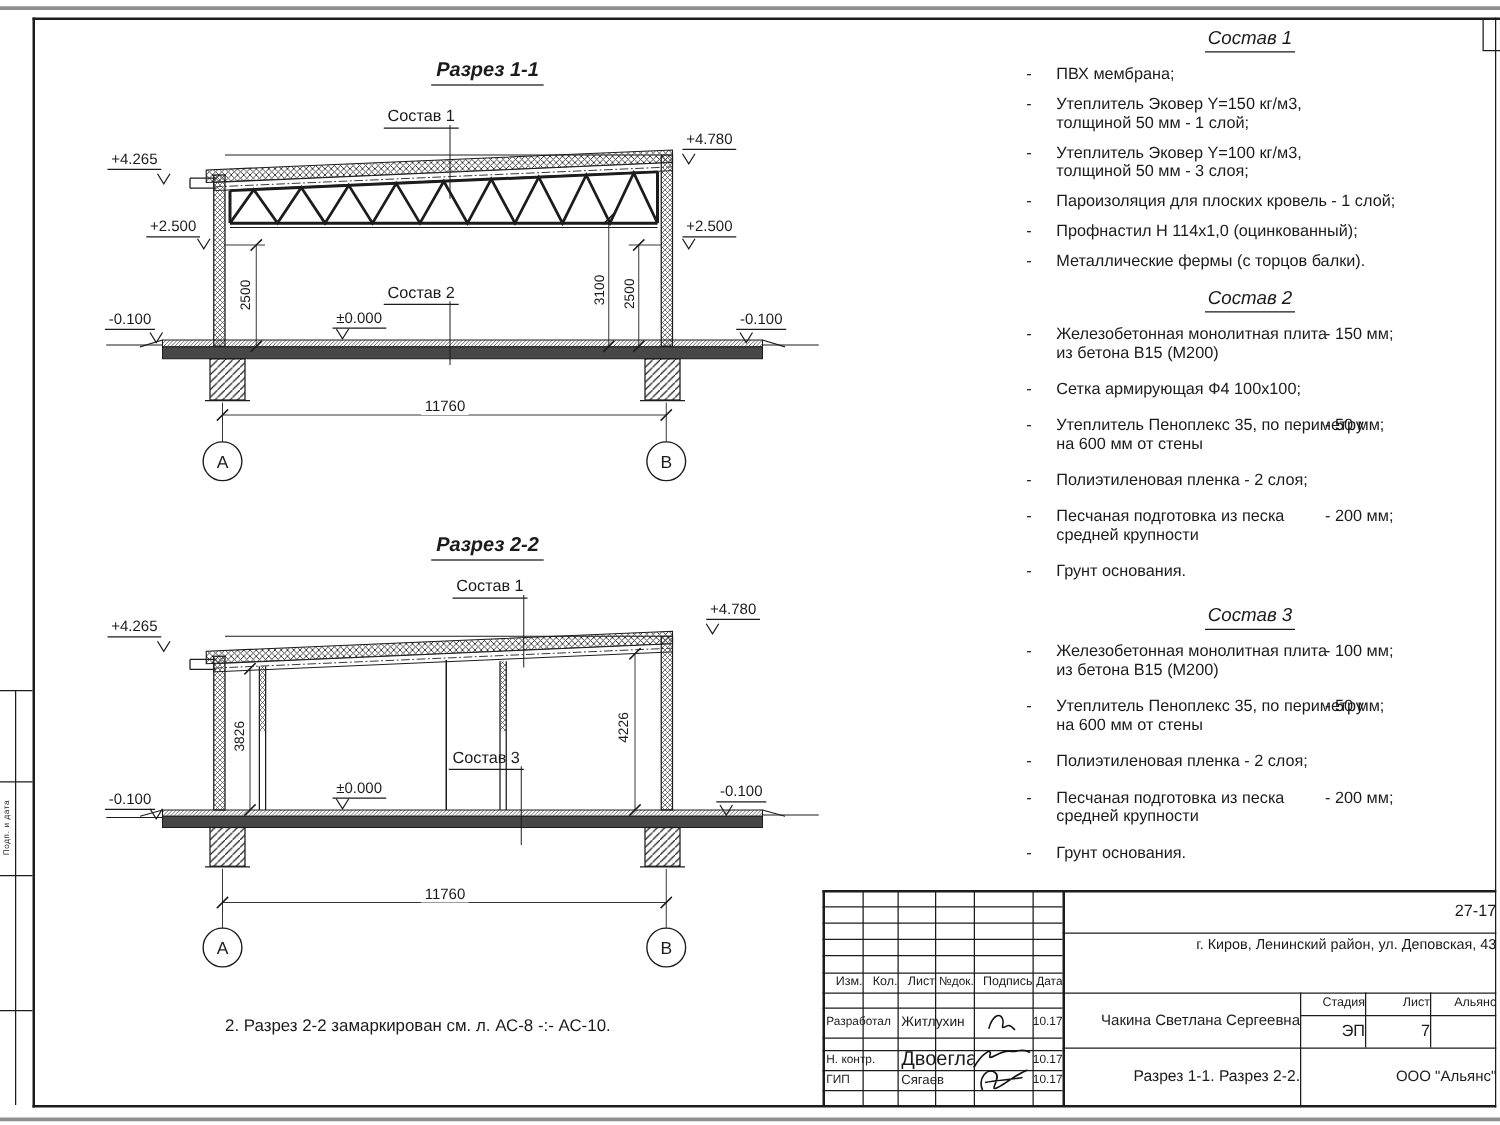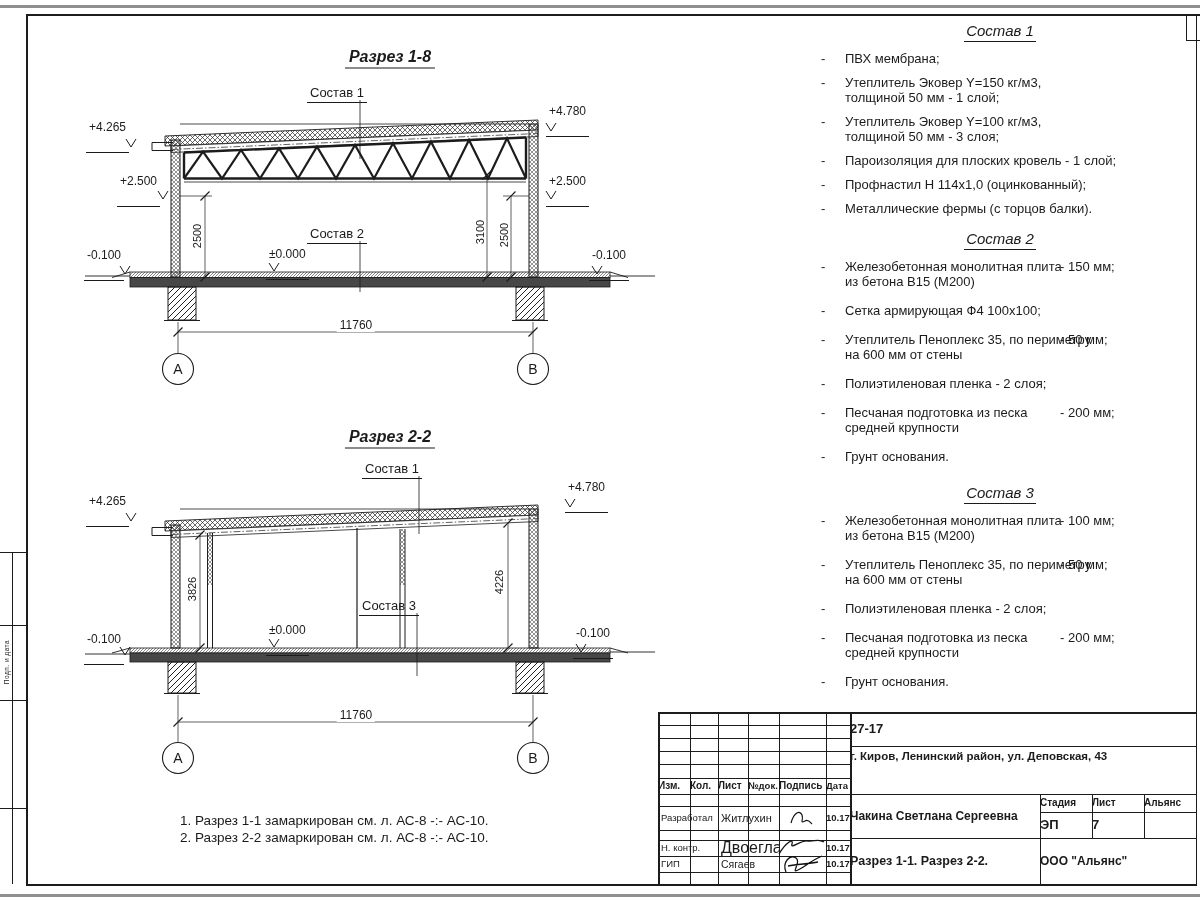--- a/index.html
+++ b/index.html
@@ -7,37 +7,37 @@
          font-family:"Liberation Sans",sans-serif;color:#1b1b1b;}
   .hl{position:absolute;background:#1c1c1c;height:1px;}
   .vl{position:absolute;background:#1c1c1c;width:1px;}
   .gray{background:#8f8f8f;}
   svg.lines{position:absolute;left:0;top:0;pointer-events:none;}
   
   .ctext{position:absolute;transform:translate(-50%,-50%);white-space:nowrap;}
   .vtext{position:absolute;transform:translate(-50%,-50%) rotate(-90deg);white-space:nowrap;font-size:11px;}
   .stitle{font-size:16px;font-style:italic;font-weight:bold;border-bottom:1.4px solid #1b1b1b;padding:0 4px 2px;}
   .callout{position:absolute;font-size:13px;border-bottom:1.2px solid #1b1b1b;padding:0 3px 2px;white-space:nowrap;}
-  .elev{position:absolute;font-size:12px;border-bottom:1.2px solid #1b1b1b;padding:0 3px 18px;white-space:nowrap;text-align:right;}
+  .elev{position:absolute;font-size:12px;border-bottom:1.2px solid #1b1b1b;padding:0 3px 1px;white-space:nowrap;text-align:right;}
   .dimspan{font-size:12px;background:#fff;padding:0 3px;}
   .axis{font-size:14px;}
   .notes{position:absolute;left:180px;top:812px;font-size:13.5px;line-height:17px;}
   
   .comps{position:absolute;left:795px;top:0;width:410px;}
   .comp{position:absolute;left:0;width:410px;}
   .chead{text-align:center;font-style:italic;font-size:15px;margin:0 0 12px 0;}
   .chead span{border-bottom:1.3px solid #1b1b1b;padding:0 2px 2px;}
   .ci{display:flex;margin-bottom:9px;font-size:13px;line-height:15px;}
   .c23 .ci{margin-bottom:14px;}
   .ci .dash{width:50px;padding-left:26px;box-sizing:border-box;flex:none;}
   .ci .it{position:relative;width:358px;}
   .ci .val{position:absolute;left:215px;top:0;}
   
   .tb{position:absolute;font-size:10.5px;overflow:hidden;white-space:nowrap;}
-  .tbc{text-align:left;font-weight:bold;}
+  .tbc{text-align:right;}
   .vertlabel{position:absolute;transform:translate(-50%,-50%) rotate(-90deg);font-size:6.5px;color:#222;letter-spacing:.5px;white-space:nowrap;}
   .sig{position:absolute;}
 </style>
 </head>
 <body>
 
 <div class="sheet">
 
   <div class="hl gray" style="left:0;top:5px;width:1200px;height:2.5px"></div>
   <div class="hl gray" style="left:0;top:894px;width:1200px;height:2.5px"></div>
@@ -142,21 +142,21 @@
       <path d="M173.5,726.5 L182.5,717.5 M528.5,726.5 L537.5,717.5" stroke-width="1.2"></path>
       <circle cx="178" cy="758" r="15.5" fill="#fff" stroke-width="1.1"></circle>
       <circle cx="533" cy="758" r="15.5" fill="#fff" stroke-width="1.1"></circle>
 
       <path d="M419,476 V534 M417,613 V676" stroke-width="0.8"></path>
 
       <path d="M126,513 L131,521 L136,513 M565,499 L570,507 L575,499 M269,639 L274,647 L279,639 M120,647 L125,655 L130,647 M576,644 L581,652 L586,644" stroke-width="1"></path>
     </g>
   </svg>
 
-  <span class="ctext stitle" style="left:390px;top:58px">Разрез 1-8</span>
+  <span class="ctext stitle" style="left:390px;top:58px">Разрез 1-1</span>
   <span class="callout" style="left:307px;top:85px">Состав 1</span>
   <span class="callout" style="left:307px;top:226px">Состав 2</span>
   <span class="elev" style="left:86px;top:120px">+4.265</span>
   <span class="elev" style="left:546px;top:104px">+4.780</span>
   <span class="elev" style="left:117px;top:174px">+2.500</span>
   <span class="elev" style="left:546px;top:174px">+2.500</span>
   <span class="elev" style="left:266px;top:247px">±0.000</span>
   <span class="elev" style="left:84px;top:248px">-0.100</span>
   <span class="elev" style="left:589px;top:248px">-0.100</span>
   <span class="vtext" style="left:197px;top:236px">2500</span>
@@ -174,21 +174,20 @@
   <span class="elev" style="left:266px;top:623px">±0.000</span>
   <span class="elev" style="left:84px;top:632px">-0.100</span>
   <span class="elev" style="left:573px;top:626px">-0.100</span>
   <span class="vtext" style="left:192px;top:589px">3826</span>
   <span class="vtext" style="left:499px;top:582px">4226</span>
   <span class="ctext dimspan" style="left:356px;top:715px">11760</span>
   <span class="ctext axis" style="left:178px;top:758px">А</span>
   <span class="ctext axis" style="left:533px;top:758px">В</span>
 
   <div class="notes">
-    <div>1. Разрез 1-1 замаркирован см. л. АС-8 -:- АС-10.</div>
     <div>2. Разрез 2-2 замаркирован см. л. АС-8 -:- АС-10.</div>
   </div>
 
   <div class="comps">
 
     <div class="comp" style="top:22px">
       <div class="chead"><span>Состав 1</span></div>
       <div class="ci">
           <span class="dash">-</span>
           <div class="it">

